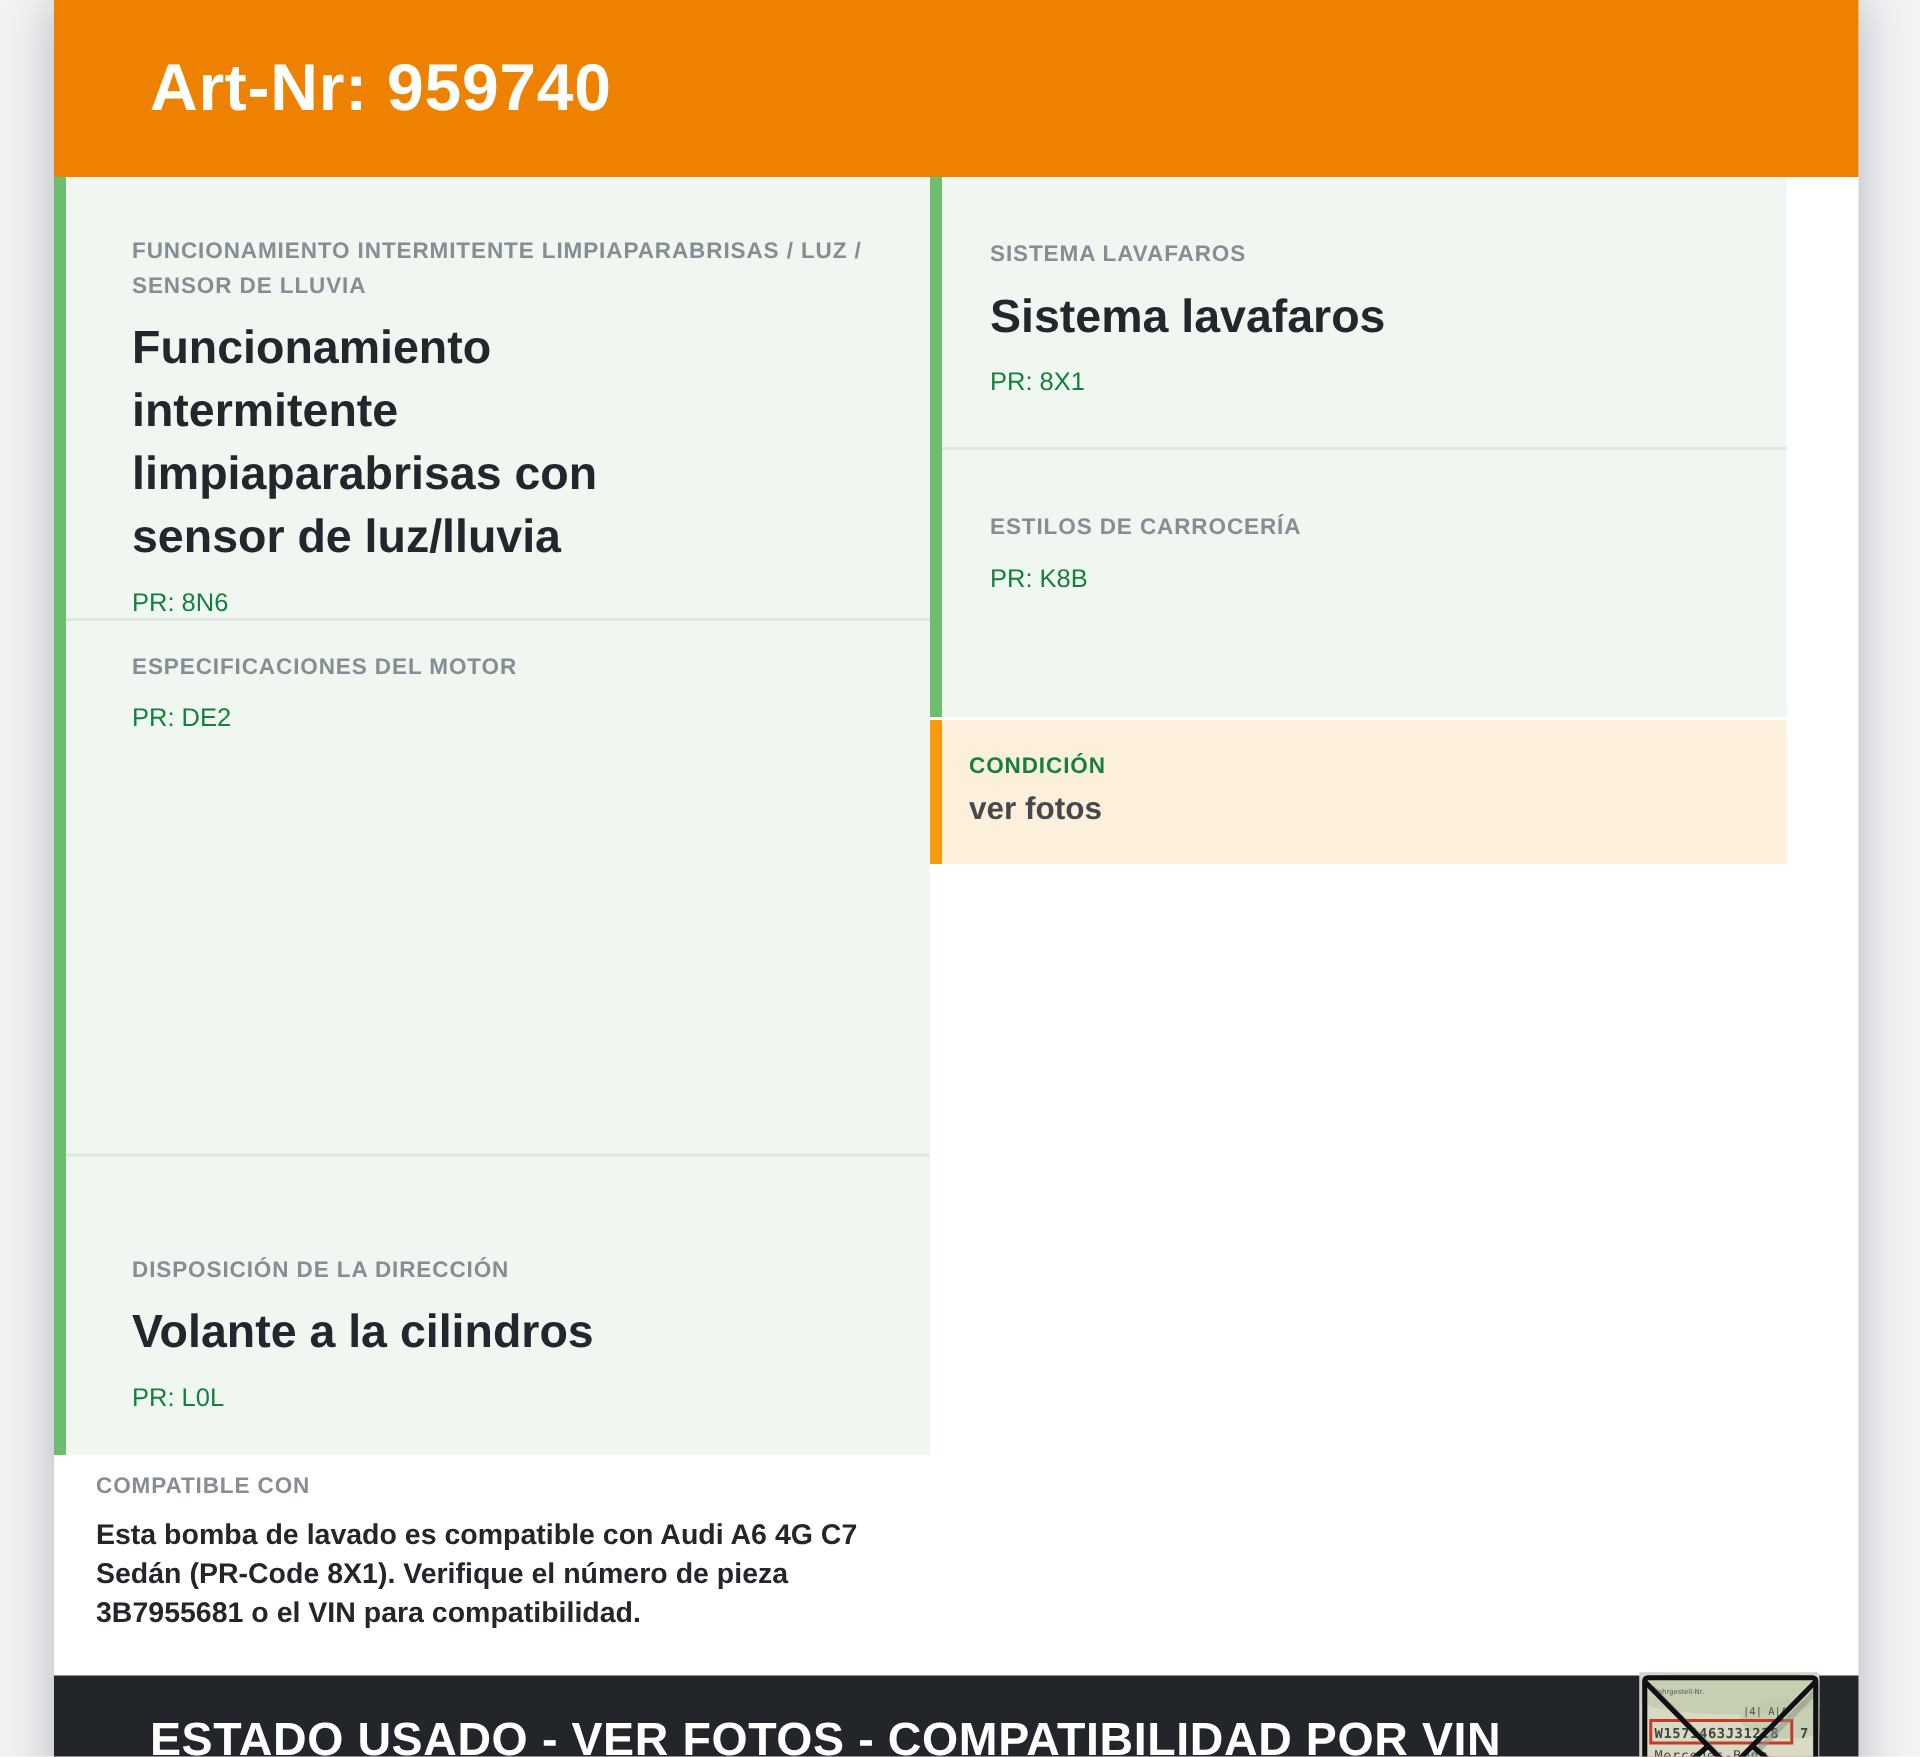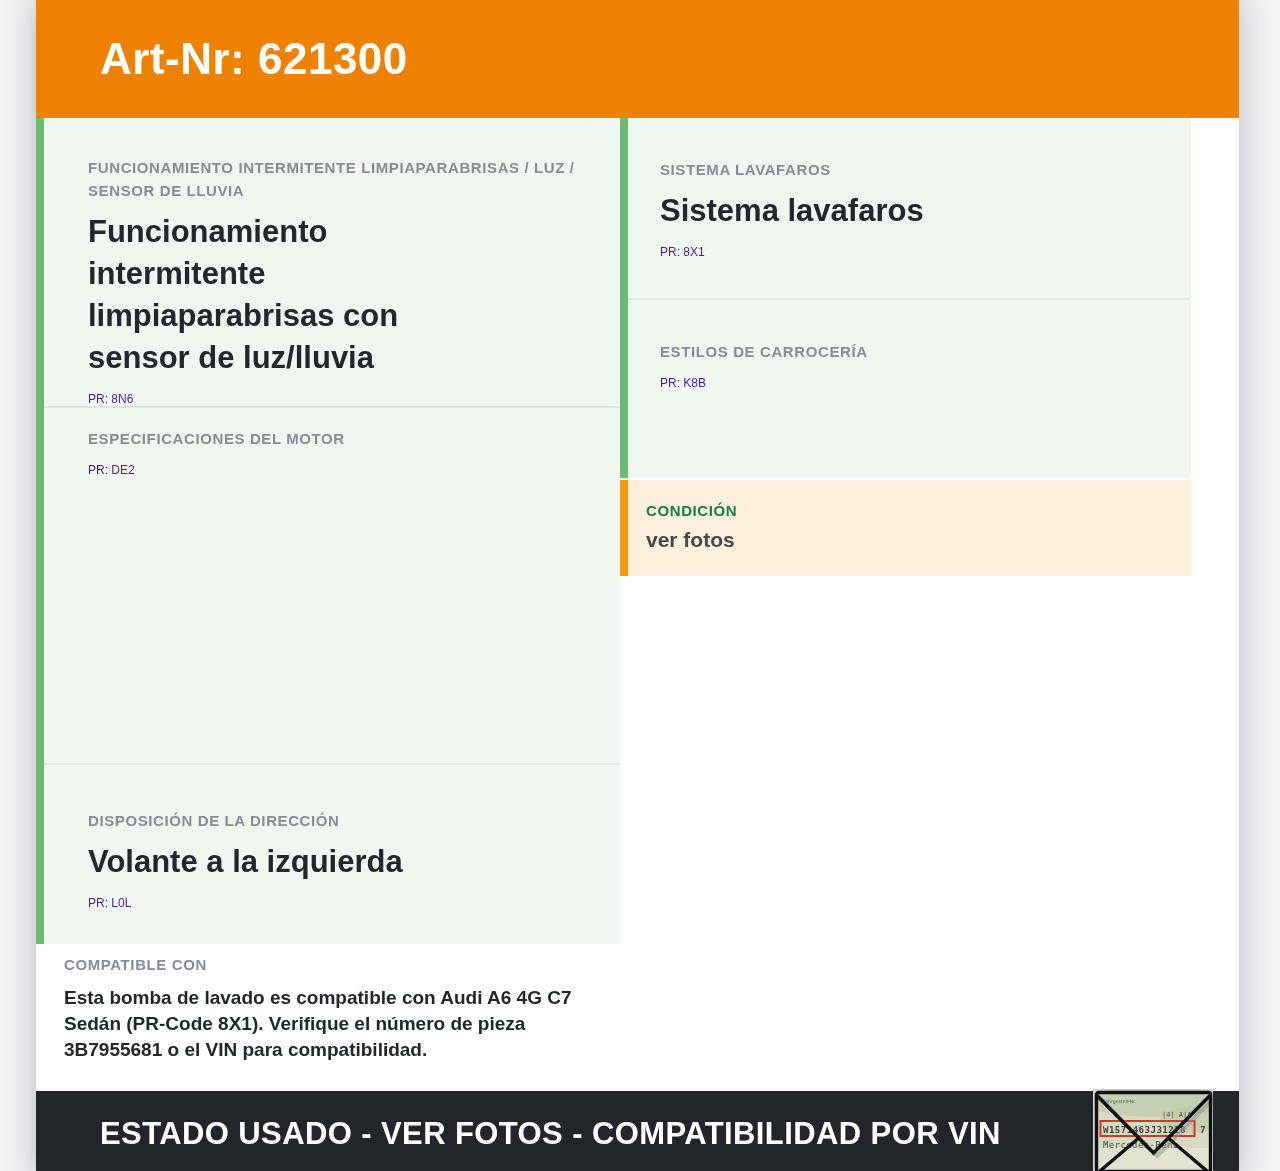--- a/index.html
+++ b/index.html
@@ -43,21 +43,21 @@
 
   .green-block {
     border-left: 8px solid #6cbe6e;
     background: #f0f7f1;
     display: flex;
     flex-direction: column;
   }
   .sec { padding: 38px 44px 0 44px; }
   .sec-l1 { min-height: 283px; }
   .sec-l2 { min-height: 355px; padding-top: 19px; }
-  .sec-l3 { min-height: 179px; padding-top: 44px; }
+  .sec-l3 { min-height: 179px; padding-top: 44px; margin-top: 20px; }
   .sec-r  { padding: 40px 36px 0 32px; }
   .sec-r1 { min-height: 180px; }
   .sec-r2 { min-height: 178px; }
   .divider { height: 2px; background: #e0e7e2; }
   .gap2 { height: 2px; background: #ffffff; }
 
   .label {
     font-size: 15px;
     font-weight: 700;
     color: #868d94;
@@ -68,22 +68,22 @@
   .title {
     margin: 9px 0 0 0;
     font-size: 31px;
     font-weight: 700;
     color: #23272d;
     line-height: 42px;
     max-width: 420px;
   }
   .pr {
     margin-top: 13px;
-    font-size: 12px;
-    color: #4c1d95;
+    font-size: 17px;
+    color: #15803d;
   }
 
   .white-card {
     background: #ffffff;
     min-height: 147px;
     padding: 9px 28px 0 28px;
   }
   .body-text {
     margin: 9px 0 0 0;
     font-size: 19px;
@@ -133,41 +133,41 @@
     background: #d8dac4;
   }
   .vin-photo svg { display: block; }
 </style>
 </head>
 <body>
 
 <div class="container">
 
   <header class="header">
-    <h1>Art-Nr: 621300</h1>
+    <h1>Art-Nr: 959740</h1>
   </header>
 
   <div class="content">
 
     <div class="col col-left">
       <div class="green-block">
         <section class="sec sec-l1">
           <div class="label">FUNCIONAMIENTO INTERMITENTE LIMPIAPARABRISAS / LUZ / SENSOR DE LLUVIA</div>
           <h2 class="title">Funcionamiento intermitente limpiaparabrisas con sensor de luz/lluvia</h2>
           <div class="pr">PR: 8N6</div>
         </section>
         <div class="divider"></div>
         <section class="sec sec-l2">
           <div class="label">ESPECIFICACIONES DEL MOTOR</div>
           <div class="pr">PR: DE2</div>
         </section>
         <div class="divider"></div>
         <section class="sec sec-l3">
           <div class="label">DISPOSICIÓN DE LA DIRECCIÓN</div>
-          <h2 class="title">Volante a la izquierda</h2>
+          <h2 class="title">Volante a la cilindros</h2>
           <div class="pr">PR: L0L</div>
         </section>
       </div>
       <section class="white-card">
         <div class="label">COMPATIBLE CON</div>
         <p class="body-text">Esta bomba de lavado es compatible con Audi A6 4G C7 Sedán (PR-Code 8X1). Verifique el número de pieza 3B7955681 o el VIN para compatibilidad.</p>
       </section>
     </div>
 
     <div class="col col-right">

